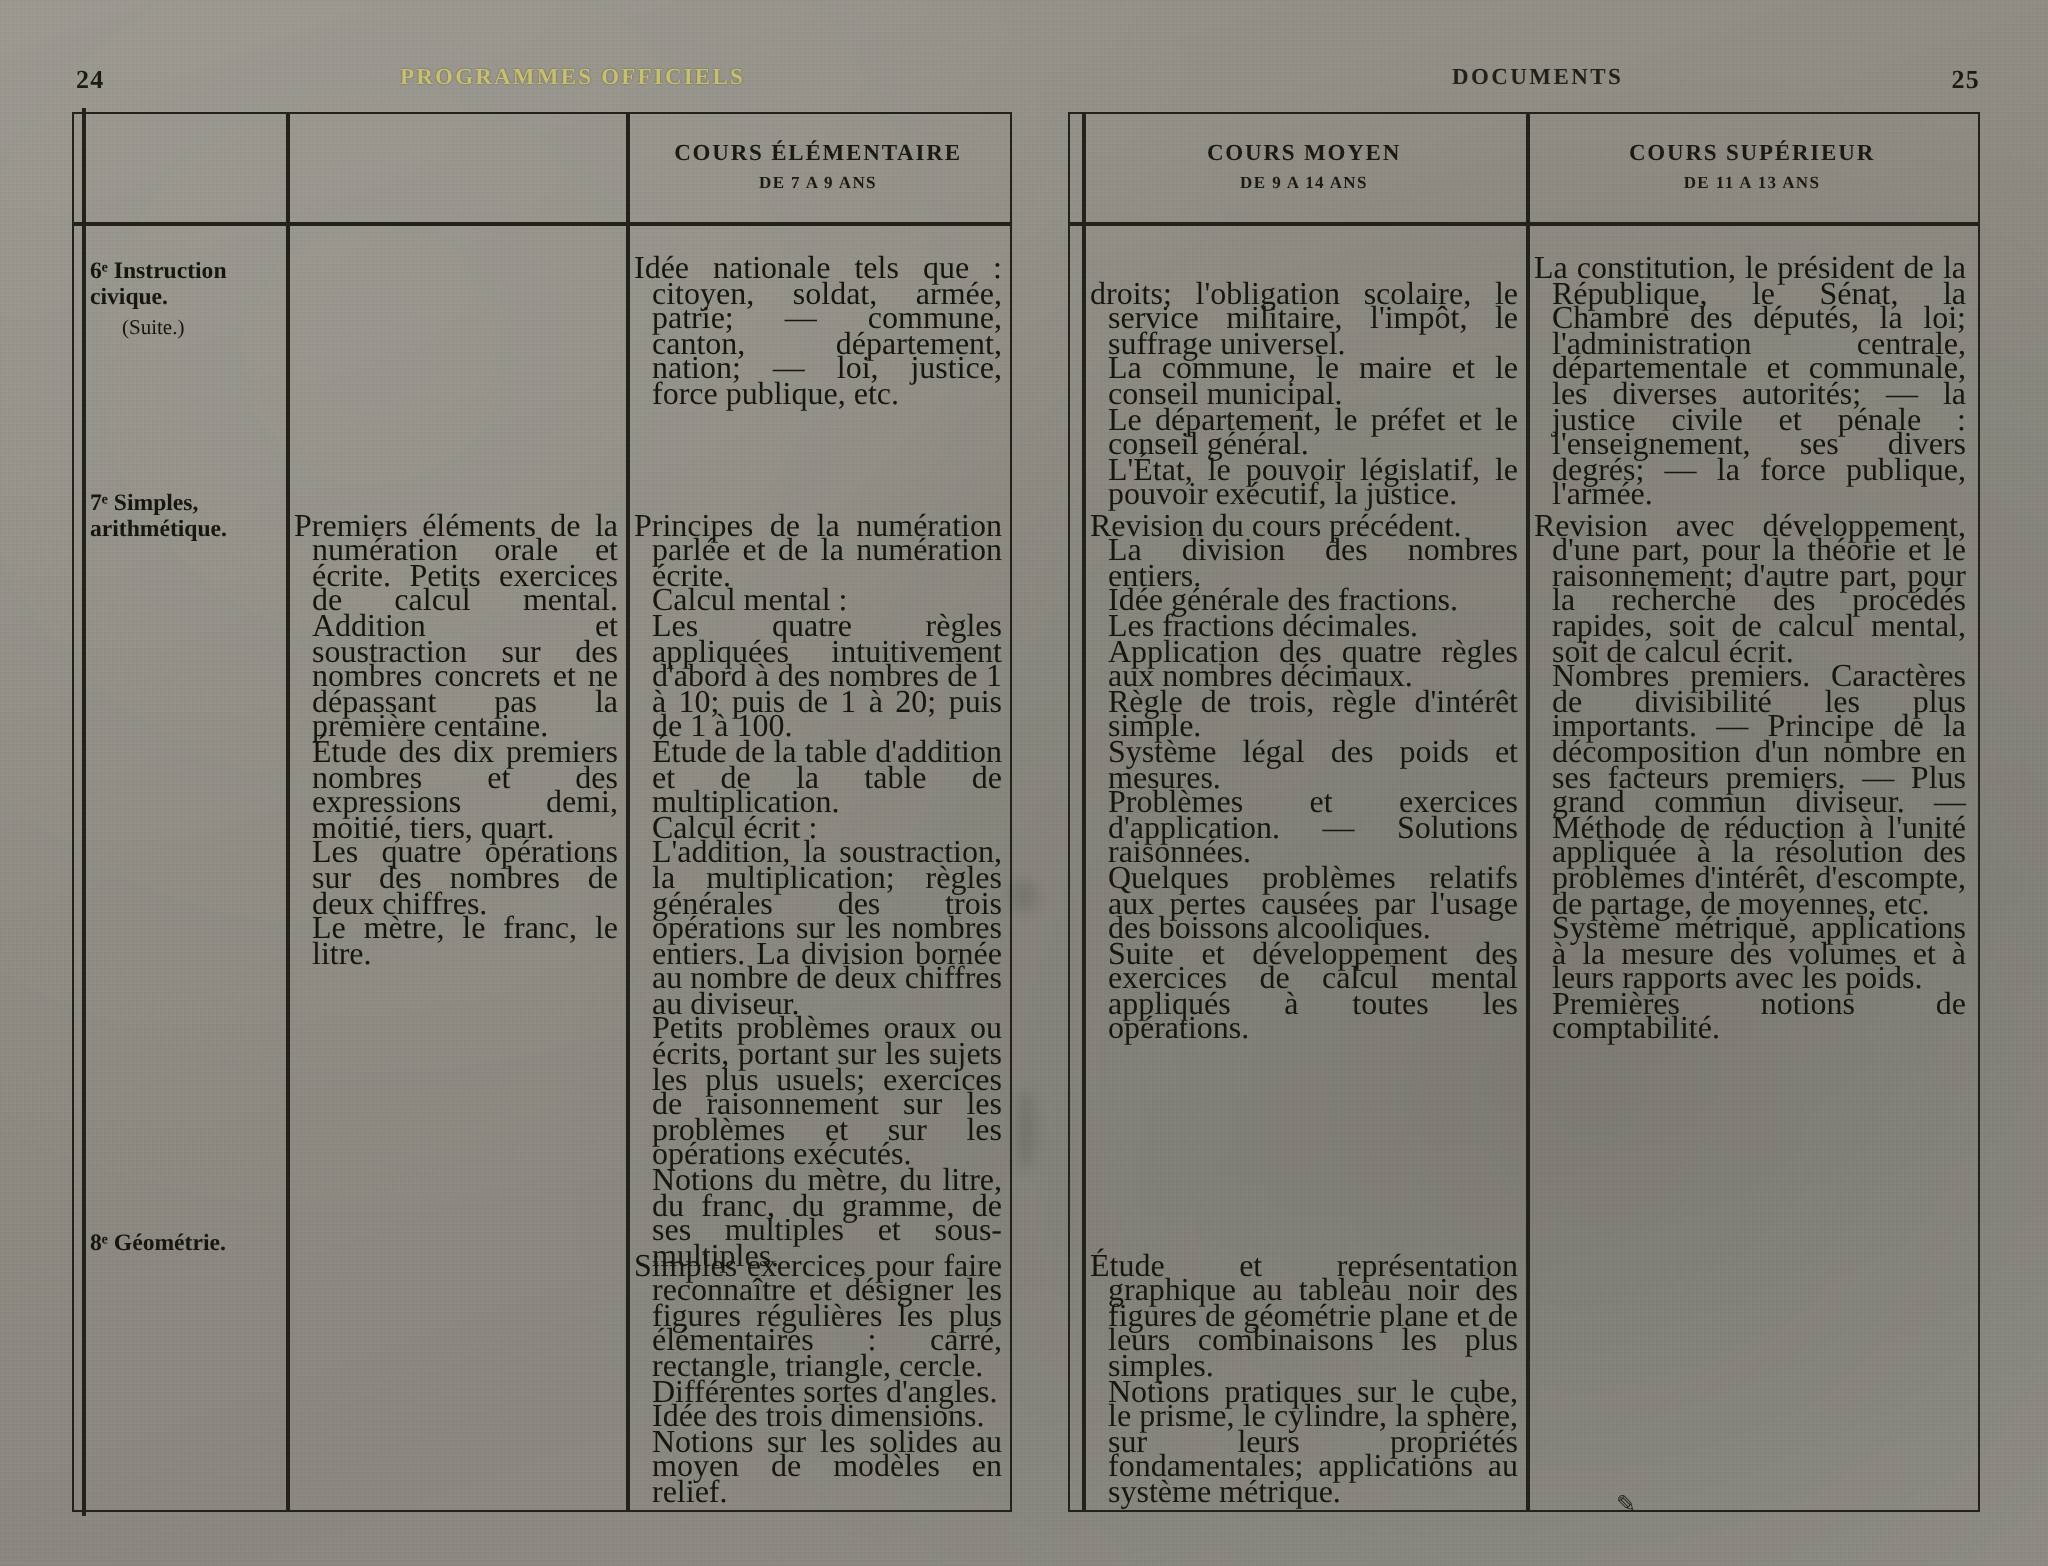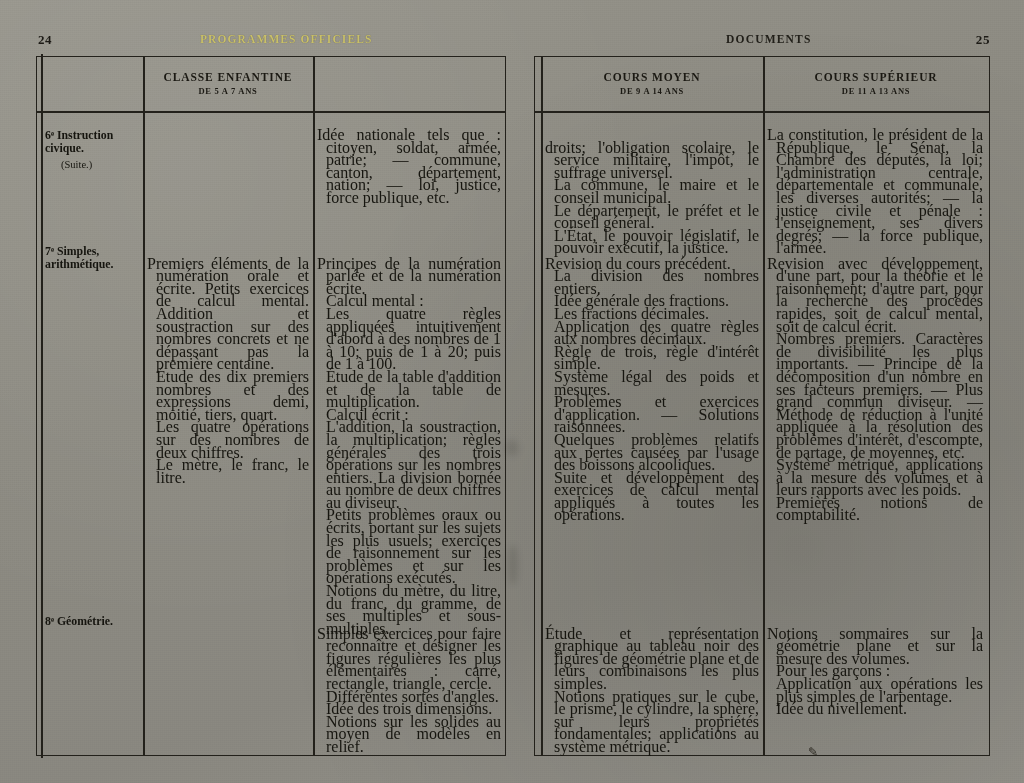--- a/index.html
+++ b/index.html
@@ -185,23 +185,23 @@
   </div>
 
   <div class="sheet left">
     <div class="tbl left">
 
       <div class="vline" style="left:106px;"></div>
       <div class="vline" style="left:276px;"></div>
 
       <div class="hline" style="top:54px;"></div>
 
-      <div class="colhead" style="left:108px; top:14px; width:166px;">
-        <div class="t1">CLASSE ENFANTINE</div>
-        <div class="t2">DE 5 A 7 ANS</div>
+      <div class="colhead" style="left:278px; top:14px; width:188px;">
+        <div class="t1">COURS ÉLÉMENTAIRE</div>
+        <div class="t2">DE 7 A 9 ANS</div>
       </div>
 
       <div class="rowlabel" style="left:8px; top:72px; width:96px;">
         <span>6ᵉ Instruction civique.</span>
         <span class="sub">(Suite.)</span>
       </div>
       <div class="cell" style="left:110px; top:72px; width:162px;"></div>
       <div class="cell" style="left:280px; top:72px; width:184px;">
         <p class="hang">Idée nationale tels que : citoyen, soldat, armée, patrie; — commune, canton, département, nation; — loi, justice, force publique, etc.</p>
       </div>
@@ -282,25 +282,19 @@
         <p class="hang">Revision avec développement, d'une part, pour la théorie et le raisonnement; d'autre part, pour la recherche des procédés rapides, soit de calcul mental, soit de calcul écrit.
 Nombres premiers. Caractères de divisibilité les plus importants. — Principe de la décomposition d'un nombre en ses facteurs premiers. — Plus grand commun diviseur. — Méthode de réduction à l'unité appliquée à la résolution des problèmes d'intérêt, d'escompte, de partage, de moyennes, etc.
 Système métrique, applications à la mesure des volumes et à leurs rapports avec les poids.
 Premières notions de comptabilité.</p>
       </div>
 
       <div class="cell" style="left:10px; top:558px; width:214px; white-space:pre-line;">
         <p class="hang">Étude et représentation graphique au tableau noir des figures de géométrie plane et de leurs combinaisons les plus simples.
 Notions pratiques sur le cube, le prisme, le cylindre, la sphère, sur leurs propriétés fondamentales; applications au système métrique.</p>
       </div>
-      <div class="cell" style="left:232px; top:558px; width:216px; white-space:pre-line;">
-        <p class="hang">Notions sommaires sur la géométrie plane et sur la mesure des volumes.
-Pour les garçons :
-Application aux opérations les plus simples de l'arpentage.
-Idée du nivellement.</p>
-      </div>
     </div>
   </div>
 
   <div class="smudge" style="left:505px; top:440px; width:14px; height:16px;"></div>
   <div class="smudge" style="left:508px; top:545px; width:10px; height:40px;"></div>
   <div class="markglyph" style="left:808px; top:745px;">✎</div>
 </div>
 
 </body></html>

